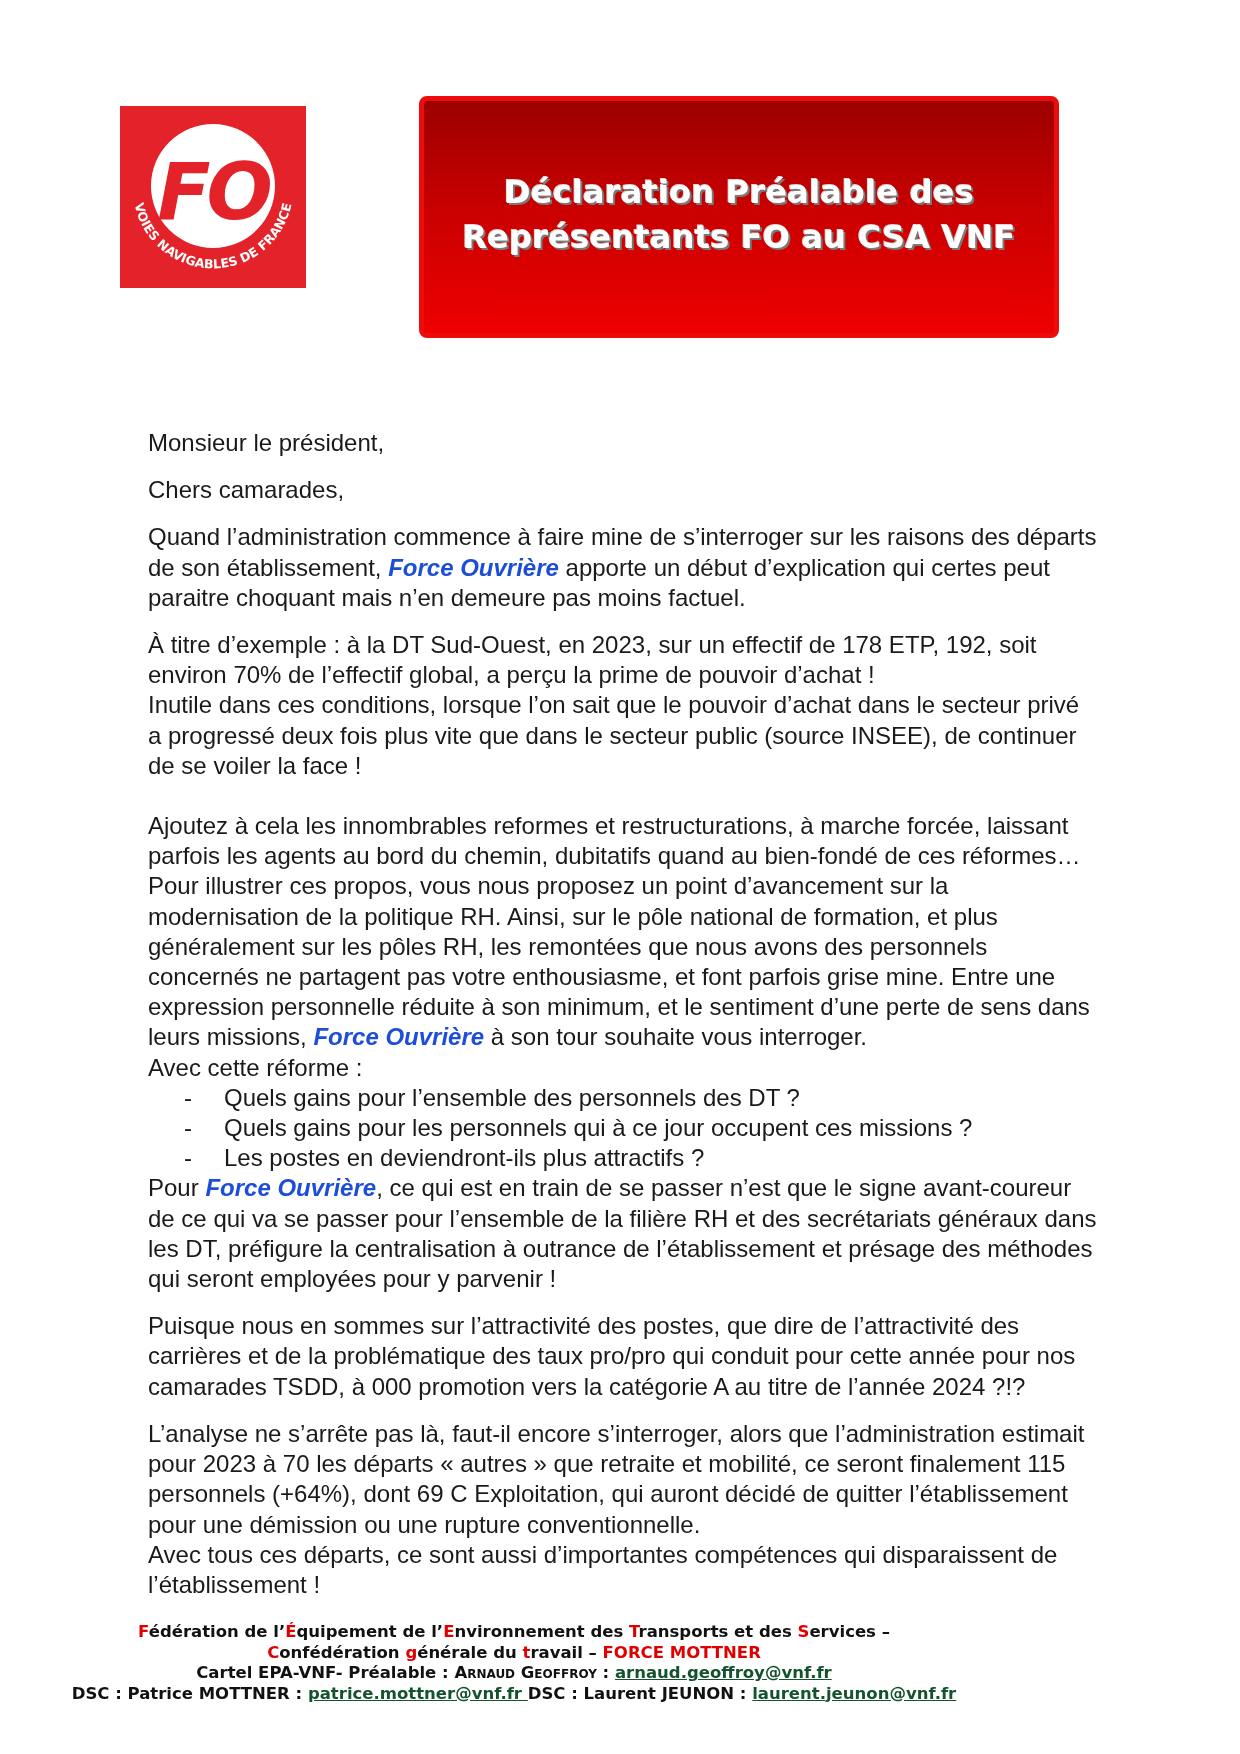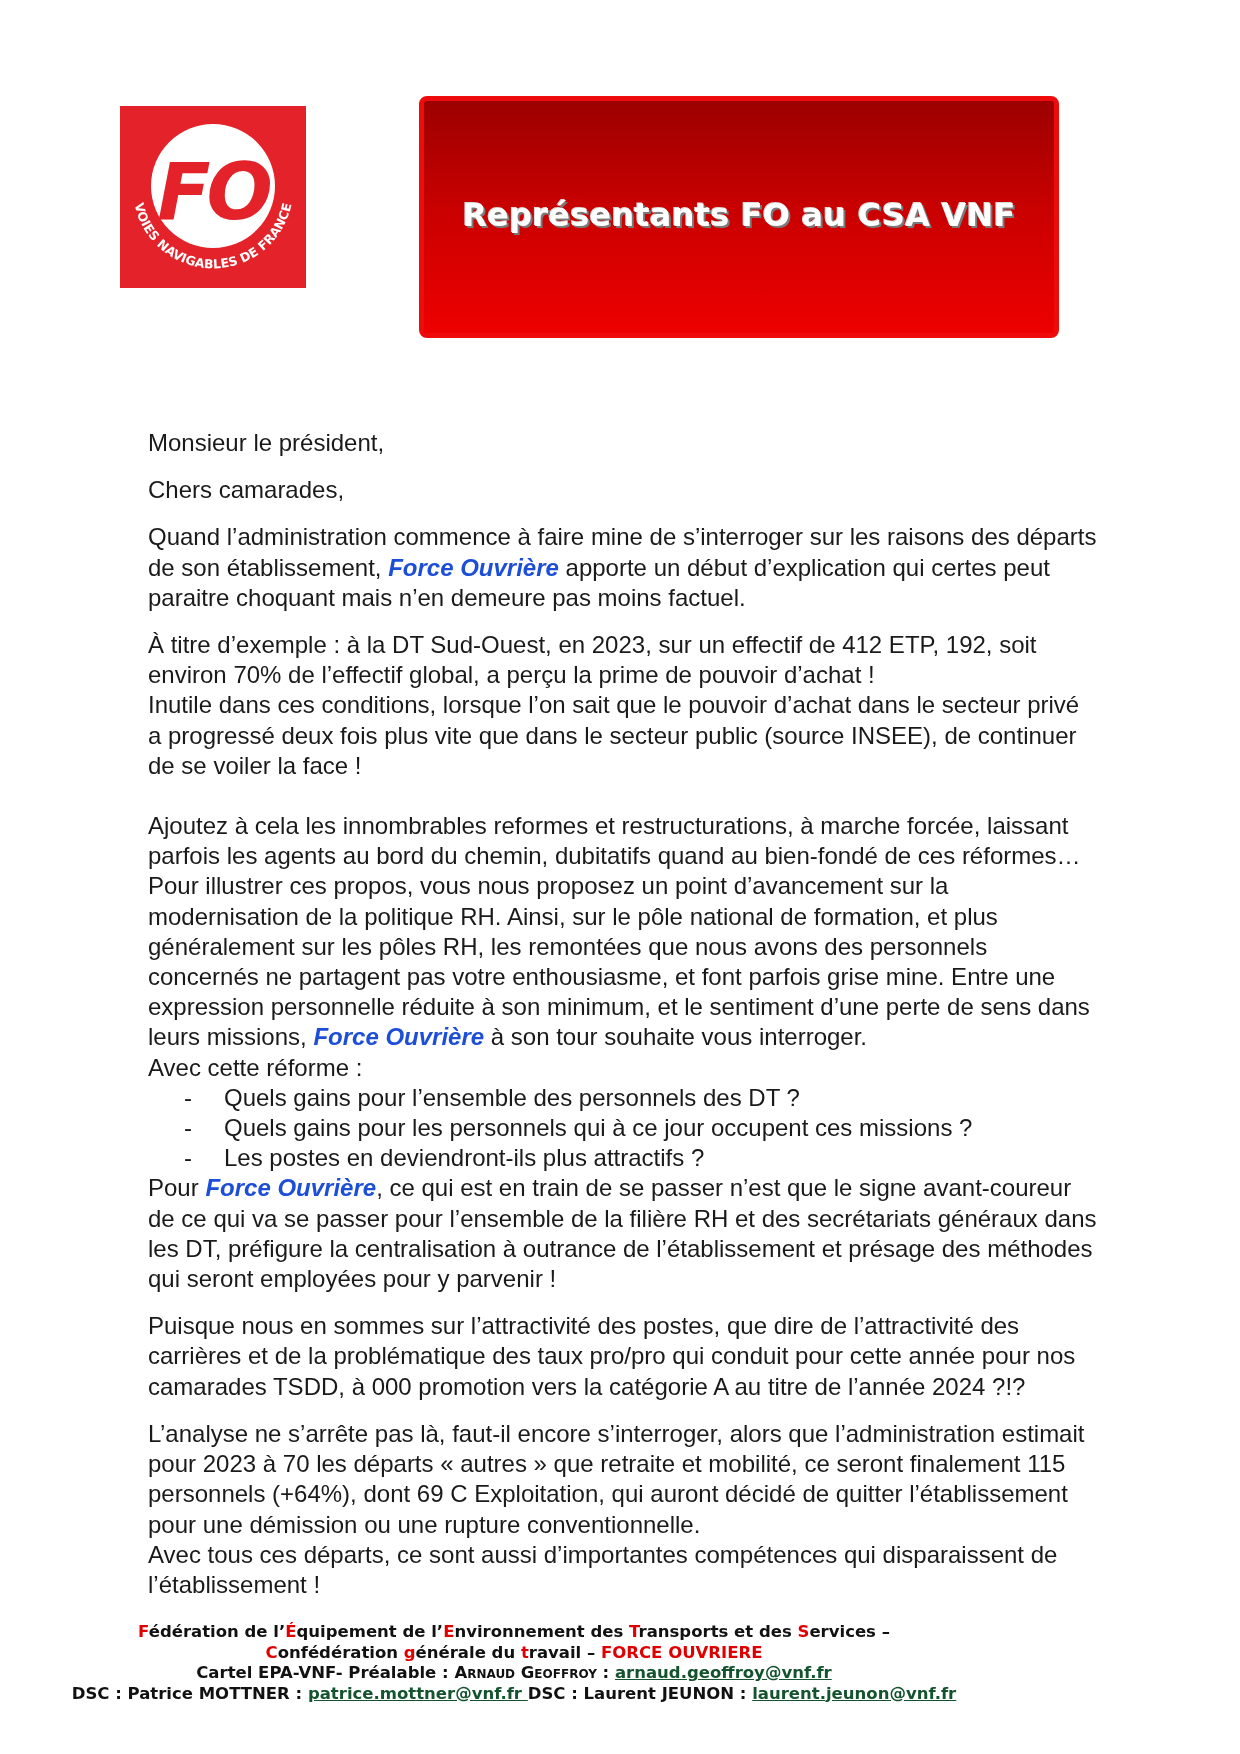--- a/index.html
+++ b/index.html
@@ -53,34 +53,35 @@
     <circle cx="93" cy="80" r="62" fill="#ffffff"></circle>
     <text x="93" y="113" text-anchor="middle" font-family="DejaVu Sans, sans-serif" font-weight="bold" font-style="italic" font-size="78" fill="#e3222a" letter-spacing="-4">FO</text>
     <text font-family="DejaVu Sans, sans-serif" font-weight="bold" font-size="12.5" fill="#ffffff">
       <textPath href="#arcPath" startOffset="50%" text-anchor="middle">VOIES NAVIGABLES DE FRANCE</textPath>
     </text>
   </svg>
 </div>
 
 <div class="banner">
   <div class="banner-title">
+    <div>Déclaration Préalable des</div>
     <div>Représentants FO au CSA VNF</div>
   </div>
 </div>
 
 <div class="content">
   <p>Monsieur le président,</p>
   <div class="gap"></div>
   <p>Chers camarades,</p>
   <div class="gap"></div>
   <p>
     <span>Quand l’administration commence à faire mine de s’interroger sur les raisons des départs de son établissement, </span><span class="fo">Force Ouvrière</span><span> apporte un début d’explication qui certes peut paraitre choquant mais n’en demeure pas moins factuel.</span>
   </p>
   <div class="gap"></div>
-  <p>À titre d’exemple : à la DT Sud-Ouest, en 2023, sur un effectif de 412 ETP, 192, soit environ 70% de l’effectif global, a perçu la prime de pouvoir d’achat !</p>
+  <p>À titre d’exemple : à la DT Sud-Ouest, en 2023, sur un effectif de 178 ETP, 192, soit environ 70% de l’effectif global, a perçu la prime de pouvoir d’achat !</p>
   <p>Inutile dans ces conditions, lorsque l’on sait que le pouvoir d’achat dans le secteur privé a progressé deux fois plus vite que dans le secteur public (source INSEE), de continuer de se voiler la face !</p>
   <div class="gap-big"></div>
   <p>Ajoutez à cela les innombrables reformes et restructurations, à marche forcée, laissant parfois les agents au bord du chemin, dubitatifs quand au bien-fondé de ces réformes…</p>
   <p>
     <span>Pour illustrer ces propos, vous nous proposez un point d’avancement sur la modernisation de la politique RH. Ainsi, sur le pôle national de formation, et plus généralement sur les pôles RH, les remontées que nous avons des personnels concernés ne partagent pas votre enthousiasme, et font parfois grise mine. Entre une expression personnelle réduite à son minimum, et le sentiment d’une perte de sens dans leurs missions, </span><span class="fo">Force Ouvrière</span><span> à son tour souhaite vous interroger.</span>
   </p>
   <p>Avec cette réforme :</p>
   <ul class="bullets">
     <li><span class="dash">-</span><span>Quels gains pour l’ensemble des personnels des DT ?</span></li>
     <li><span class="dash">-</span><span>Quels gains pour les personnels qui à ce jour occupent ces missions ?</span></li>
@@ -91,20 +92,20 @@
   </p>
   <div class="gap"></div>
   <p>Puisque nous en sommes sur l’attractivité des postes, que dire de l’attractivité des carrières et de la problématique des taux pro/pro qui conduit pour cette année pour nos camarades TSDD, à 000 promotion vers la catégorie A au titre de l’année 2024 ?!?</p>
   <div class="gap"></div>
   <p>L’analyse ne s’arrête pas là, faut-il encore s’interroger, alors que l’administration estimait pour 2023 à 70 les départs « autres » que retraite et mobilité, ce seront finalement 115 personnels (+64%), dont 69 C Exploitation, qui auront décidé de quitter l’établissement pour une démission ou une rupture conventionnelle.</p>
   <p>Avec tous ces départs, ce sont aussi d’importantes compétences qui disparaissent de l’établissement !</p>
 </div>
 
 <div class="footer">
   <div class="line" id="footer-line1"><span class="red">F</span><span>édération de l’</span><span class="red">É</span><span>quipement de l’</span><span class="red">E</span><span>nvironnement des </span><span class="red">T</span><span>ransports et des </span><span class="red">S</span><span>ervices –</span></div>
-  <div class="line" id="footer-line2"><span class="red">C</span><span>onfédération </span><span class="red">g</span><span>énérale du </span><span class="red">t</span><span>ravail – </span><span class="red">FORCE OUVRIERE</span></div>
+  <div class="line" id="footer-line2"><span class="red">C</span><span>onfédération </span><span class="red">g</span><span>énérale du </span><span class="red">t</span><span>ravail – </span><span class="red">FORCE MOTTNER</span></div>
   <div class="line">
     <span>Cartel EPA-VNF- Préalable : </span><span class="sc">Arnaud Geoffroy</span><span> : </span><a class="mail">arnaud.geoffroy@vnf.fr</a>
   </div>
   <div class="line">
     <span>DSC : Patrice MOTTNER : </span><a class="mail">patrice.mottner@vnf.fr </a><span>DSC : Laurent JEUNON : </span><a class="mail">laurent.jeunon@vnf.fr</a>
   </div>
 </div>
 
 </body></html>

